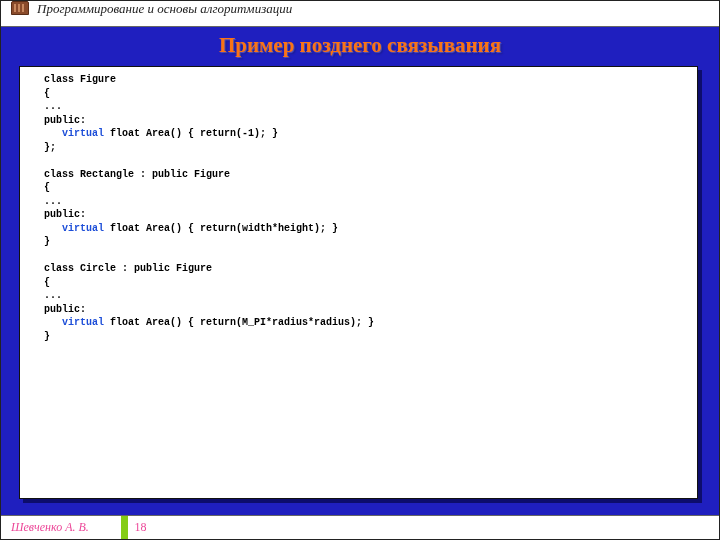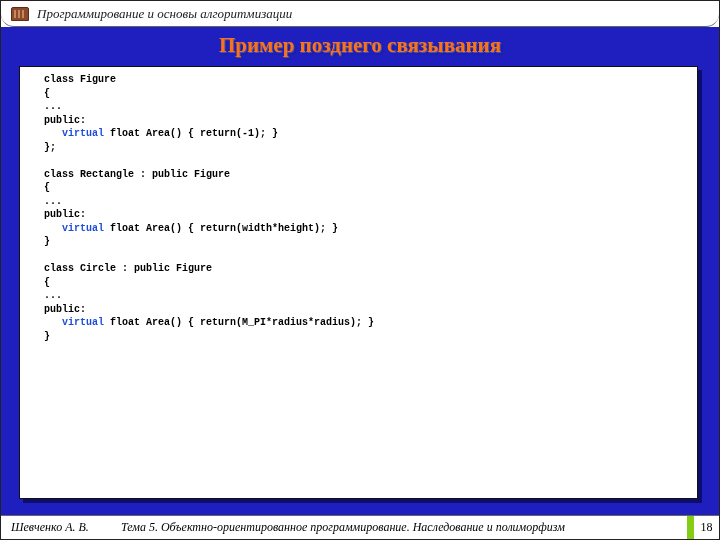--- a/index.html
+++ b/index.html
@@ -5,24 +5,23 @@
   * { margin: 0; padding: 0; box-sizing: border-box; }
   html, body { width: 720px; height: 540px; font-family: "Times New Roman", serif; background: #fff; }
   .page {
     width: 720px; height: 540px;
     border: 1px solid #222;
     position: relative;
     display: flex; flex-direction: column;
   }
   .topbar {
     height: 26px;
-    display: flex; align-items: center;
+    display: flex; 
     padding-left: 10px;
     border-bottom: 1px solid #666;
-    border-radius: 13px;
   }
   .topbar .logo {
     width: 18px; height: 14px;
     background: #8a4b2b;
     border: 1px solid #5a2e18;
     border-radius: 2px 2px 0 0;
     position: relative;
     margin-right: 8px;
   }
   .topbar .logo::after{
@@ -74,21 +73,21 @@
     white-space: pre;
     overflow:hidden;
   }
   .kw { color: #1d4ed8; }
   .footer {
     height: 24px;
     border-top: 1px solid #666;
     display: flex; align-items: center;
     font-style: italic;
     font-size: 12px;
-    color: #000000;
+    color: #ec4899;
     background:#fff;
   }
   .footer .author { width: 120px; padding-left: 10px; }
   .footer .topic { flex: 1; }
   .footer .pageno {
     width: 32px; text-align: center;
     border-left: 7px solid #84cc16;
     font-style: normal;
     height:100%;
     display:flex; align-items:center; justify-content:center;
@@ -129,17 +128,16 @@
 {
 ...
 public:
    </span><span class="kw">virtual</span><span> float Area() { return(M_PI*radius*radius); }
 }</span></div>
     </div>
   </div>
 
   <div class="footer">
     <div class="author">Шевченко А. В.</div>
-    <div class="topic">Тема 5. Объектно-ориентированное программирование. Наследование и полиморфизм</div>
     <div class="pageno">18</div>
   </div>
 
 </div>
 
 </body></html>

